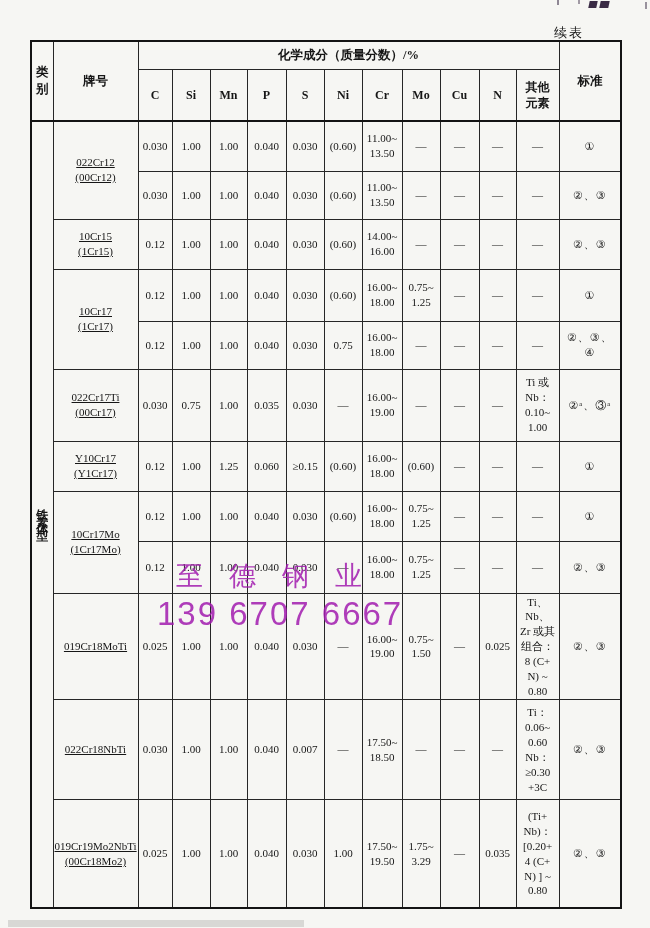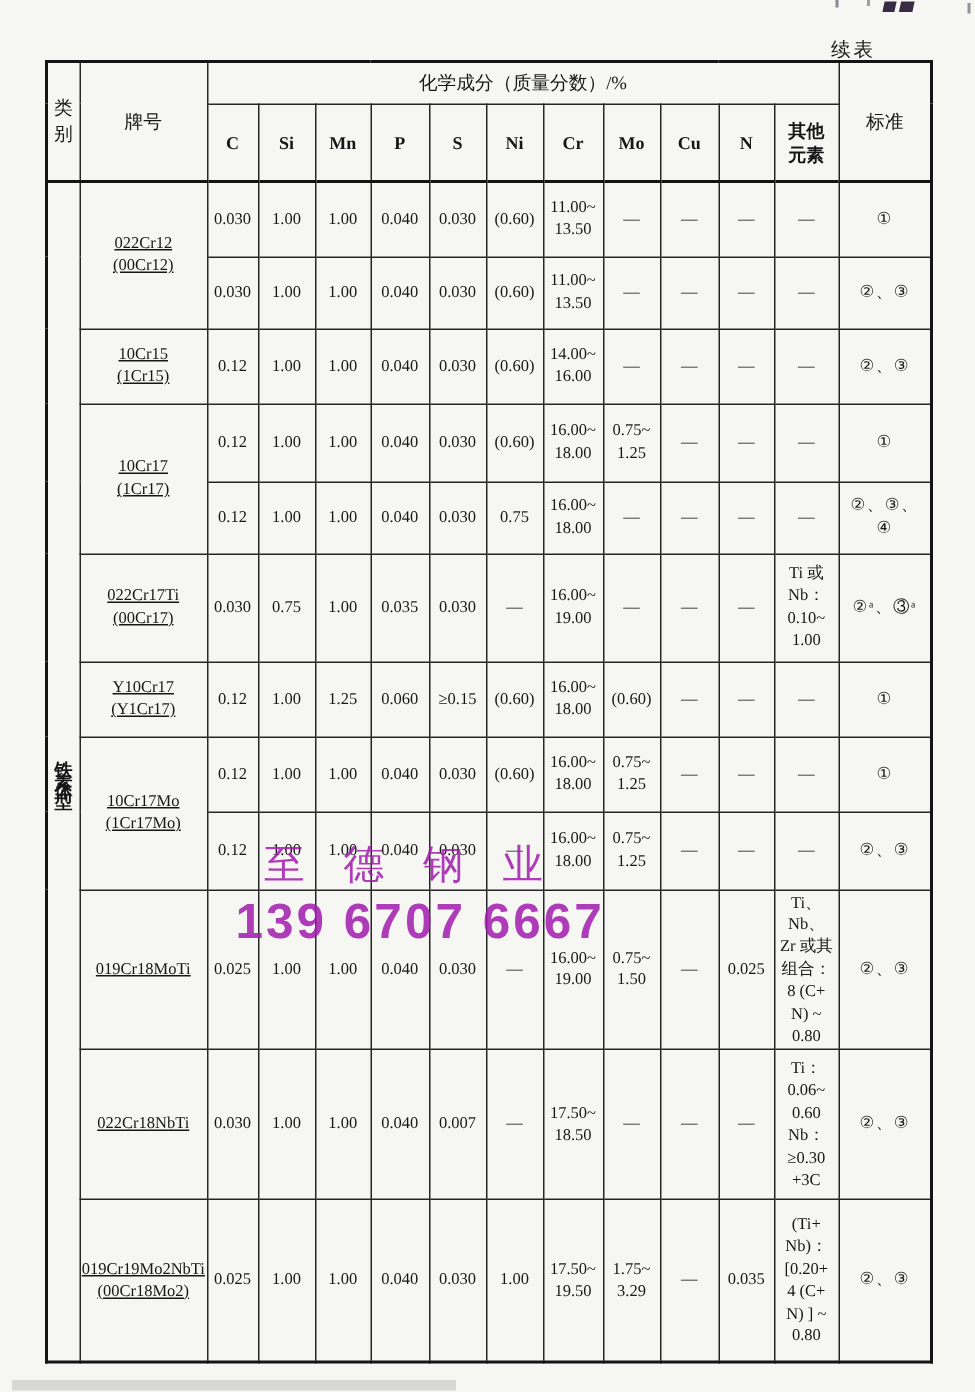--- a/index.html
+++ b/index.html
@@ -32,39 +32,39 @@
     border:2px solid #141414;
   }
   table.comp th, table.comp td {
     border:1px solid #262626;
     text-align:center; vertical-align:middle;
     font-size:11px; line-height:1.35;
     white-space:pre-line;
     padding:1px;
     font-family: "Liberation Serif", "DejaVu Serif", serif;
   }
-  tr.hdr1 th { font-size:12.5px; font-weight:400; border-bottom:1px solid #262626; }
+  tr.hdr1 th { font-size:12.5px; font-weight:700; border-bottom:1px solid #262626; }
   tr.hdr2 th { font-size:12px; font-weight:600; border-bottom:2px solid #141414; }
   th.side-hdr { font-size:12px; font-weight:600; border-bottom:2px solid #141414 !important; }
   td.grade { font-size:11px;text-decoration:underline; }
   td.other { font-size:10.5px; line-height:1.45; }
   td.std   { font-size:12px; letter-spacing:1px; }
   td.cat {
     border-bottom:2px solid #141414;
   }
   .vtext {
     writing-mode:vertical-rl; text-orientation:upright;
     font-size:12px; font-weight:600; letter-spacing:7px;
     display:inline-block;
   }
 
   .wm { position:absolute; color:#a21caf; opacity:.85; z-index:5;
         font-family:"Liberation Sans","DejaVu Sans",sans-serif; pointer-events:none; }
   .wm1 { left:176px; top:558px; font-size:27px; letter-spacing:26px; font-weight:400; }
-  .wm2 { left:157px; top:595px; font-size:33px; letter-spacing:2px; font-weight:700;text-align:right; }
+  .wm2 { left:157px; top:595px; font-size:33px; letter-spacing:2px; font-weight:400;text-align:right; }
 </style>
 </head>
 <body>
 
 <div class="page">
 
   <span class="artifact a1"></span>
   <span class="artifact a2"></span>
   <span class="artifact a3"></span>
   <span class="artifact a4"></span>

